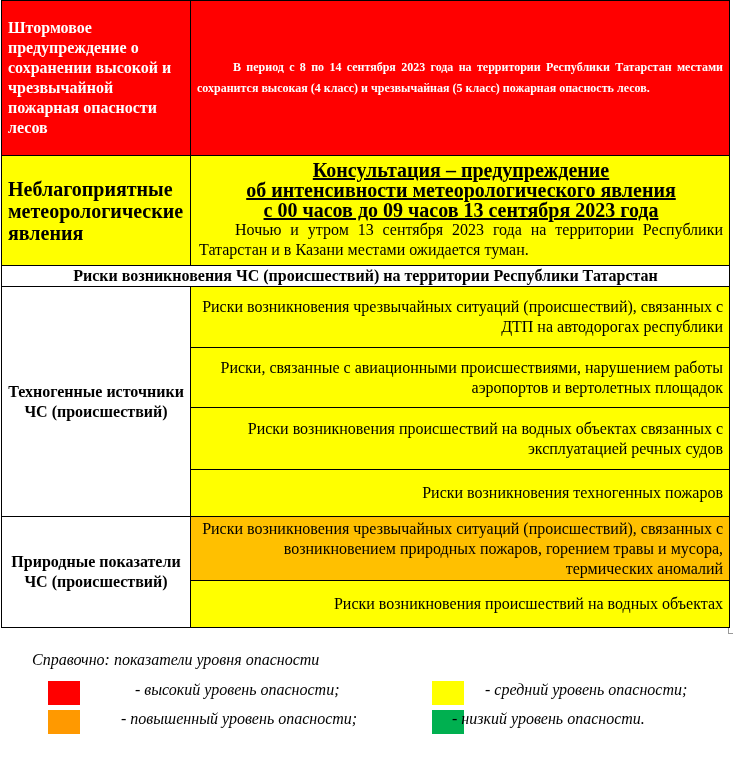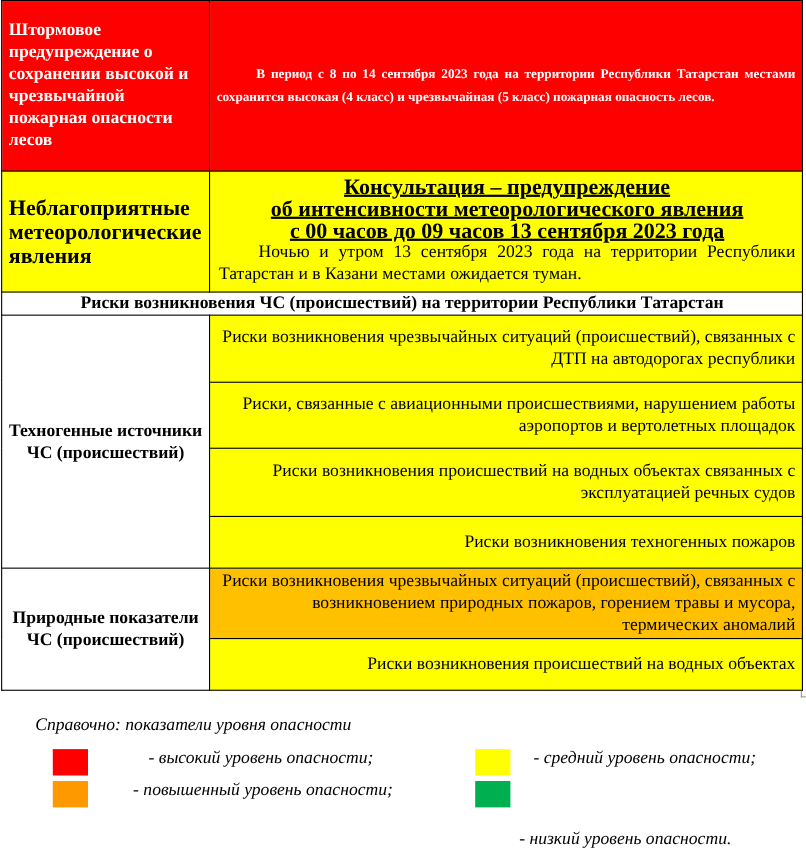--- a/index.html
+++ b/index.html
@@ -79,13 +79,13 @@
 <div class="sw" style="left:48px;top:681px;background:#ff0000;"></div>
 <div class="lt" style="left:103px;top:681px;margin-left:32px;">- высокий уровень опасности;</div>
 
 <div class="sw" style="left:48px;top:710px;background:#ff9900;"></div>
 <div class="lt" style="left:103px;top:710px;margin-left:18px;">- повышенный уровень опасности;</div>
 
 <div class="sw" style="left:432px;top:681px;background:#ffff00;"></div>
 <div class="lt" style="left:467px;top:681px;margin-left:18px;">- средний уровень опасности;</div>
 
 <div class="sw" style="left:432px;top:710px;background:#00b050;"></div>
-<div class="lt" style="left:472px;top:710px;margin-top:44px;">- низкий уровень опасности.</div>
+<div class="lt" style="left:452px;top:710px;">- низкий уровень опасности.</div>
 
 </body></html>

